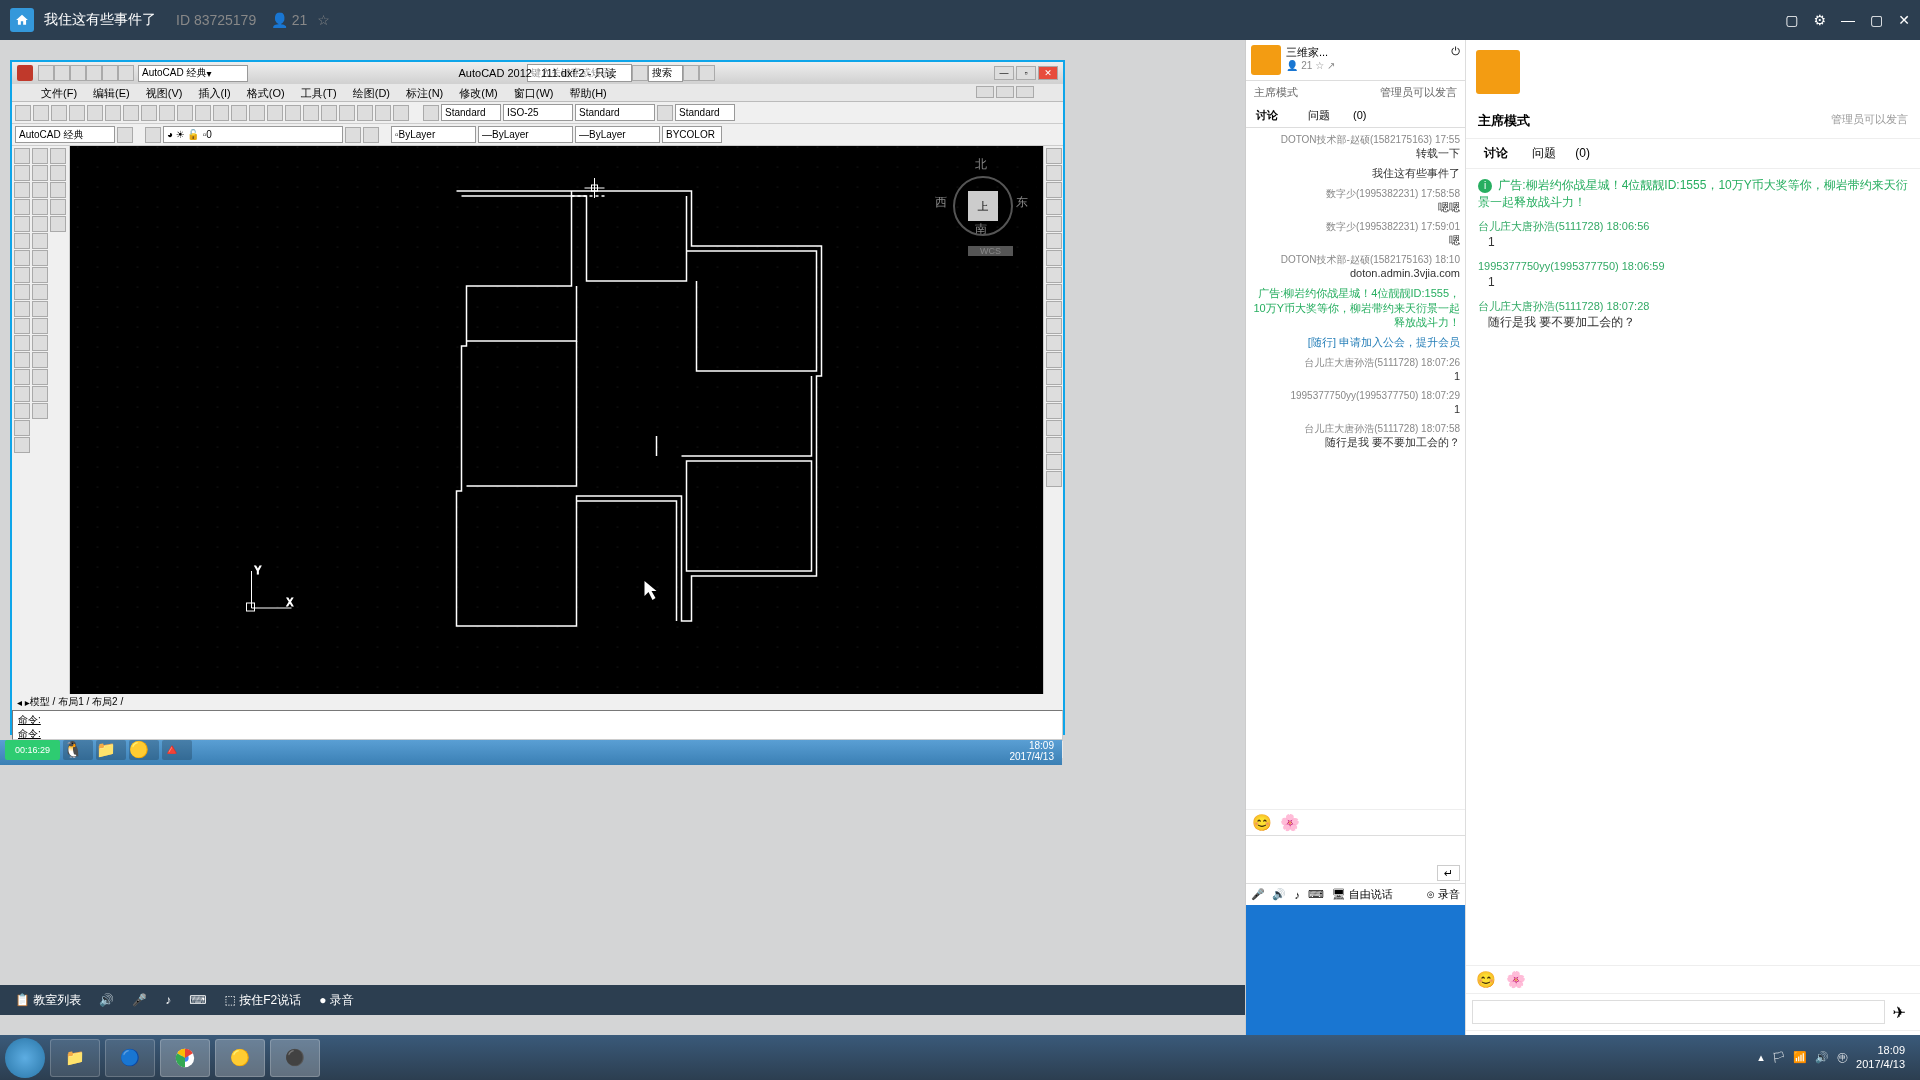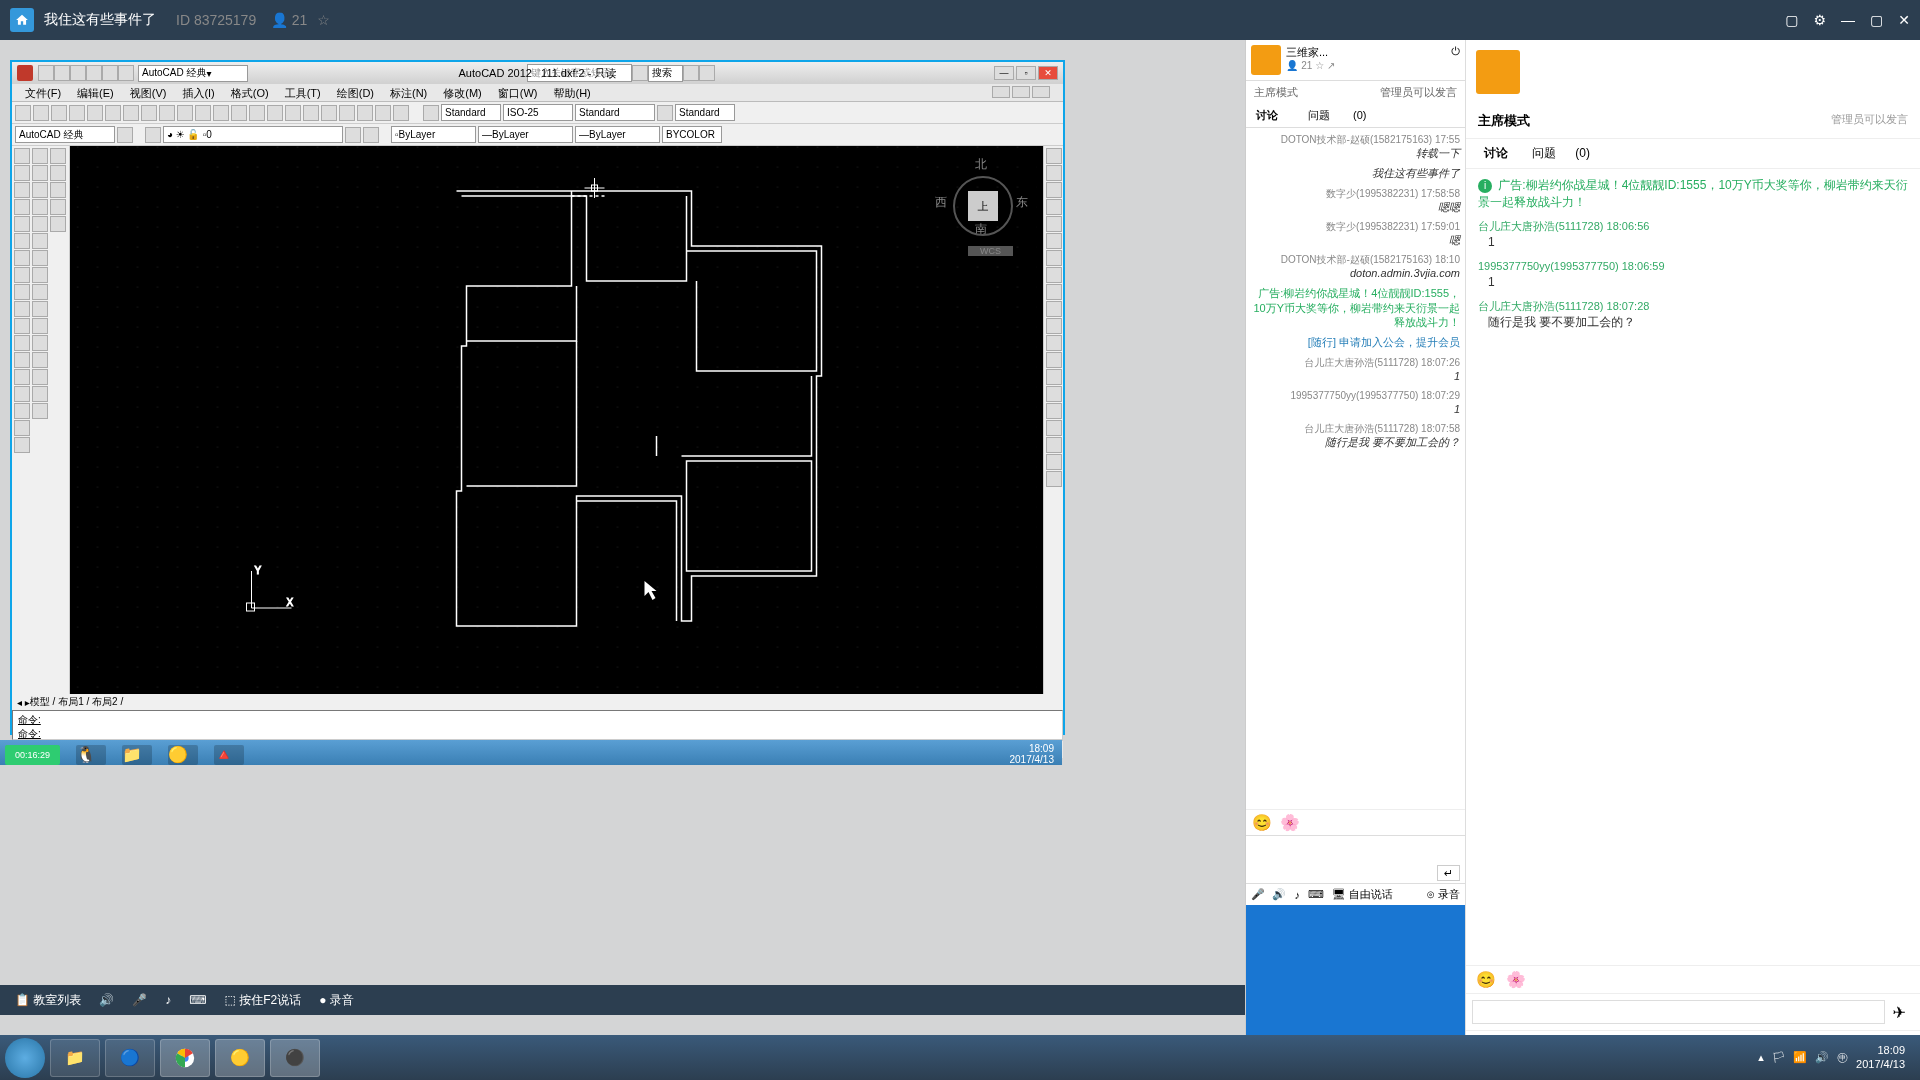--- a/index.html
+++ b/index.html
@@ -21,21 +21,21 @@
 
 
 .acad-window { position: absolute; left: 10px; top: 20px; width: 1055px; height: 675px; background: #fff; border: 2px solid #0ea5e9; }
 .acad-titlebar { height: 22px; background: linear-gradient(#eee, #d0d0d0); display: flex; align-items: center; font-size: 11px; padding: 0 5px; }
 .acad-titlebar .acad-logo { width: 16px; height: 16px; background: #c0392b; border-radius: 2px; margin-right: 5px; }
 .acad-titlebar .center-title { position: absolute; left: 50%; transform: translateX(-50%); font-size: 11px; }
 .acad-titlebar .win-btns { margin-left: auto; display: flex; gap: 2px; }
 .acad-titlebar .win-btn { width: 20px; height: 14px; background: #ddd; border: 1px solid #aaa; font-size: 9px; text-align: center; line-height: 12px; }
 .acad-titlebar .close-btn { background: #e74c3c; color: #fff; }
 
-.acad-menubar { height: 18px; background: #e8e8e8; display: flex; font-size: 11px; padding: 0 5px; border-bottom: 1px solid #bbb; }
+.acad-menubar { height: 18px; background: #e8e8e8; display: flex; font-size: 11px; padding: 0 21px; border-bottom: 1px solid #bbb; }
 .acad-menubar span { padding: 2px 8px; cursor: pointer; }
 
 .acad-toolbar1, .acad-toolbar2 { height: 22px; background: #f0f0f0; display: flex; align-items: center; padding: 0 3px; gap: 2px; border-bottom: 1px solid #ccc; font-size: 11px; }
 .tb-btn { width: 16px; height: 16px; background: #ddd; border: 1px solid #aaa; }
 .tb-dropdown { height: 17px; background: #fff; border: 1px solid #999; font-size: 10px; padding: 0 3px; display: flex; align-items: center; }
 
 .acad-content { display: flex; height: 548px; }
 .acad-left-tools { width: 58px; background: #f0f0f0; border-right: 1px solid #ccc; display: flex; }
 .acad-left-tools .col { width: 18px; display: flex; flex-direction: column; gap: 1px; padding: 2px; }
 .acad-left-tools .tool { width: 16px; height: 16px; background: #ddd; border: 1px solid #aaa; }
@@ -58,21 +58,21 @@
 .status-btn { width: 14px; height: 14px; background: #ddd; border: 1px solid #aaa; }
 
 
 .chat-header { padding: 5px; border-bottom: 1px solid #ddd; font-size: 11px; display: flex; }
 .chat-avatar { width: 30px; height: 30px; background: #f39c12; border-radius: 3px; margin-right: 5px; }
 .chat-tabs { display: flex; font-size: 11px; border-bottom: 1px solid #ddd; }
 .chat-tabs span { padding: 4px 10px; }
 .chat-messages { flex: 1; overflow-y: auto; font-size: 11px; padding: 5px; }
 .chat-msg { margin-bottom: 6px; line-height: 1.3; text-align: right; }
 .chat-msg .meta { color: #888; font-size: 10px; }
-.chat-msg .content { color: #333; font-style: italic; }
+.chat-msg .content { color: #333; }
 .chat-msg .green { color: #27ae60; }
 .chat-msg .blue { color: #2980b9; }
 .chat-input-area { border-top: 1px solid #ddd; }
 .chat-input { width: 100%; height: 25px; border: none; padding: 0 5px; font-size: 11px; }
 .chat-toolbar { height: 22px; display: flex; align-items: center; gap: 8px; padding: 0 5px; font-size: 11px; border-top: 1px solid #ddd; }
 .blue-panel { height: 155px; background: #1976d2; }
 
 
 .fr-avatar { padding: 10px; }
 .fr-avatar-img { width: 44px; height: 44px; background: #f39c12; border-radius: 3px; }
@@ -94,21 +94,21 @@
 .player-bar .spacer { flex: 1; }
 
 
 .win-taskbar { position: absolute; bottom: 0; left: 0; right: 0; height: 45px; background: linear-gradient(#3a5a7a, #2c3e50); display: flex; align-items: center; padding: 0 5px; gap: 5px; }
 .win-start { width: 40px; height: 40px; background: radial-gradient(circle, #5dade2, #2874a6); border-radius: 50%; }
 .task-item { width: 50px; height: 38px; background: rgba(255,255,255,0.1); border: 1px solid rgba(255,255,255,0.2); border-radius: 3px; display: flex; align-items: center; justify-content: center; }
 .task-item.active { background: rgba(255,255,255,0.25); }
 .tray { margin-left: auto; display: flex; align-items: center; gap: 8px; color: #fff; font-size: 11px; padding-right: 10px; }
 .tray-time { text-align: right; line-height: 1.2; }
 
-.side-taskbar { position: absolute; left: 0; top: 700px; width: 1062px; height: 25px; background: linear-gradient(#5a9fd4, #3a7fb4); display: flex; align-items: flex-end; padding: 0 5px; gap: 16px; }
+.side-taskbar { position: absolute; left: 0; top: 700px; width: 1062px; height: 25px; background: linear-gradient(#5a9fd4, #3a7fb4); display: flex; align-items: flex-start; padding: 0 5px; gap: 3px; }
 .side-task { width: 30px; height: 20px; background: rgba(0,0,0,0.2); border-radius: 2px; }
 .side-time { margin-left: auto; color: #fff; font-size: 10px; text-align: right; line-height: 1.1; padding-right: 3px; }
 
 .search-box { height: 18px; width: 105px; background: #fff; border: 1px solid #999; font-size: 10px; padding: 0 3px; color: #999; display: flex; align-items: center; }
 </style>
 </head>
 <body>
 
 <div class="top-bar">
   <div class="home-icon">

